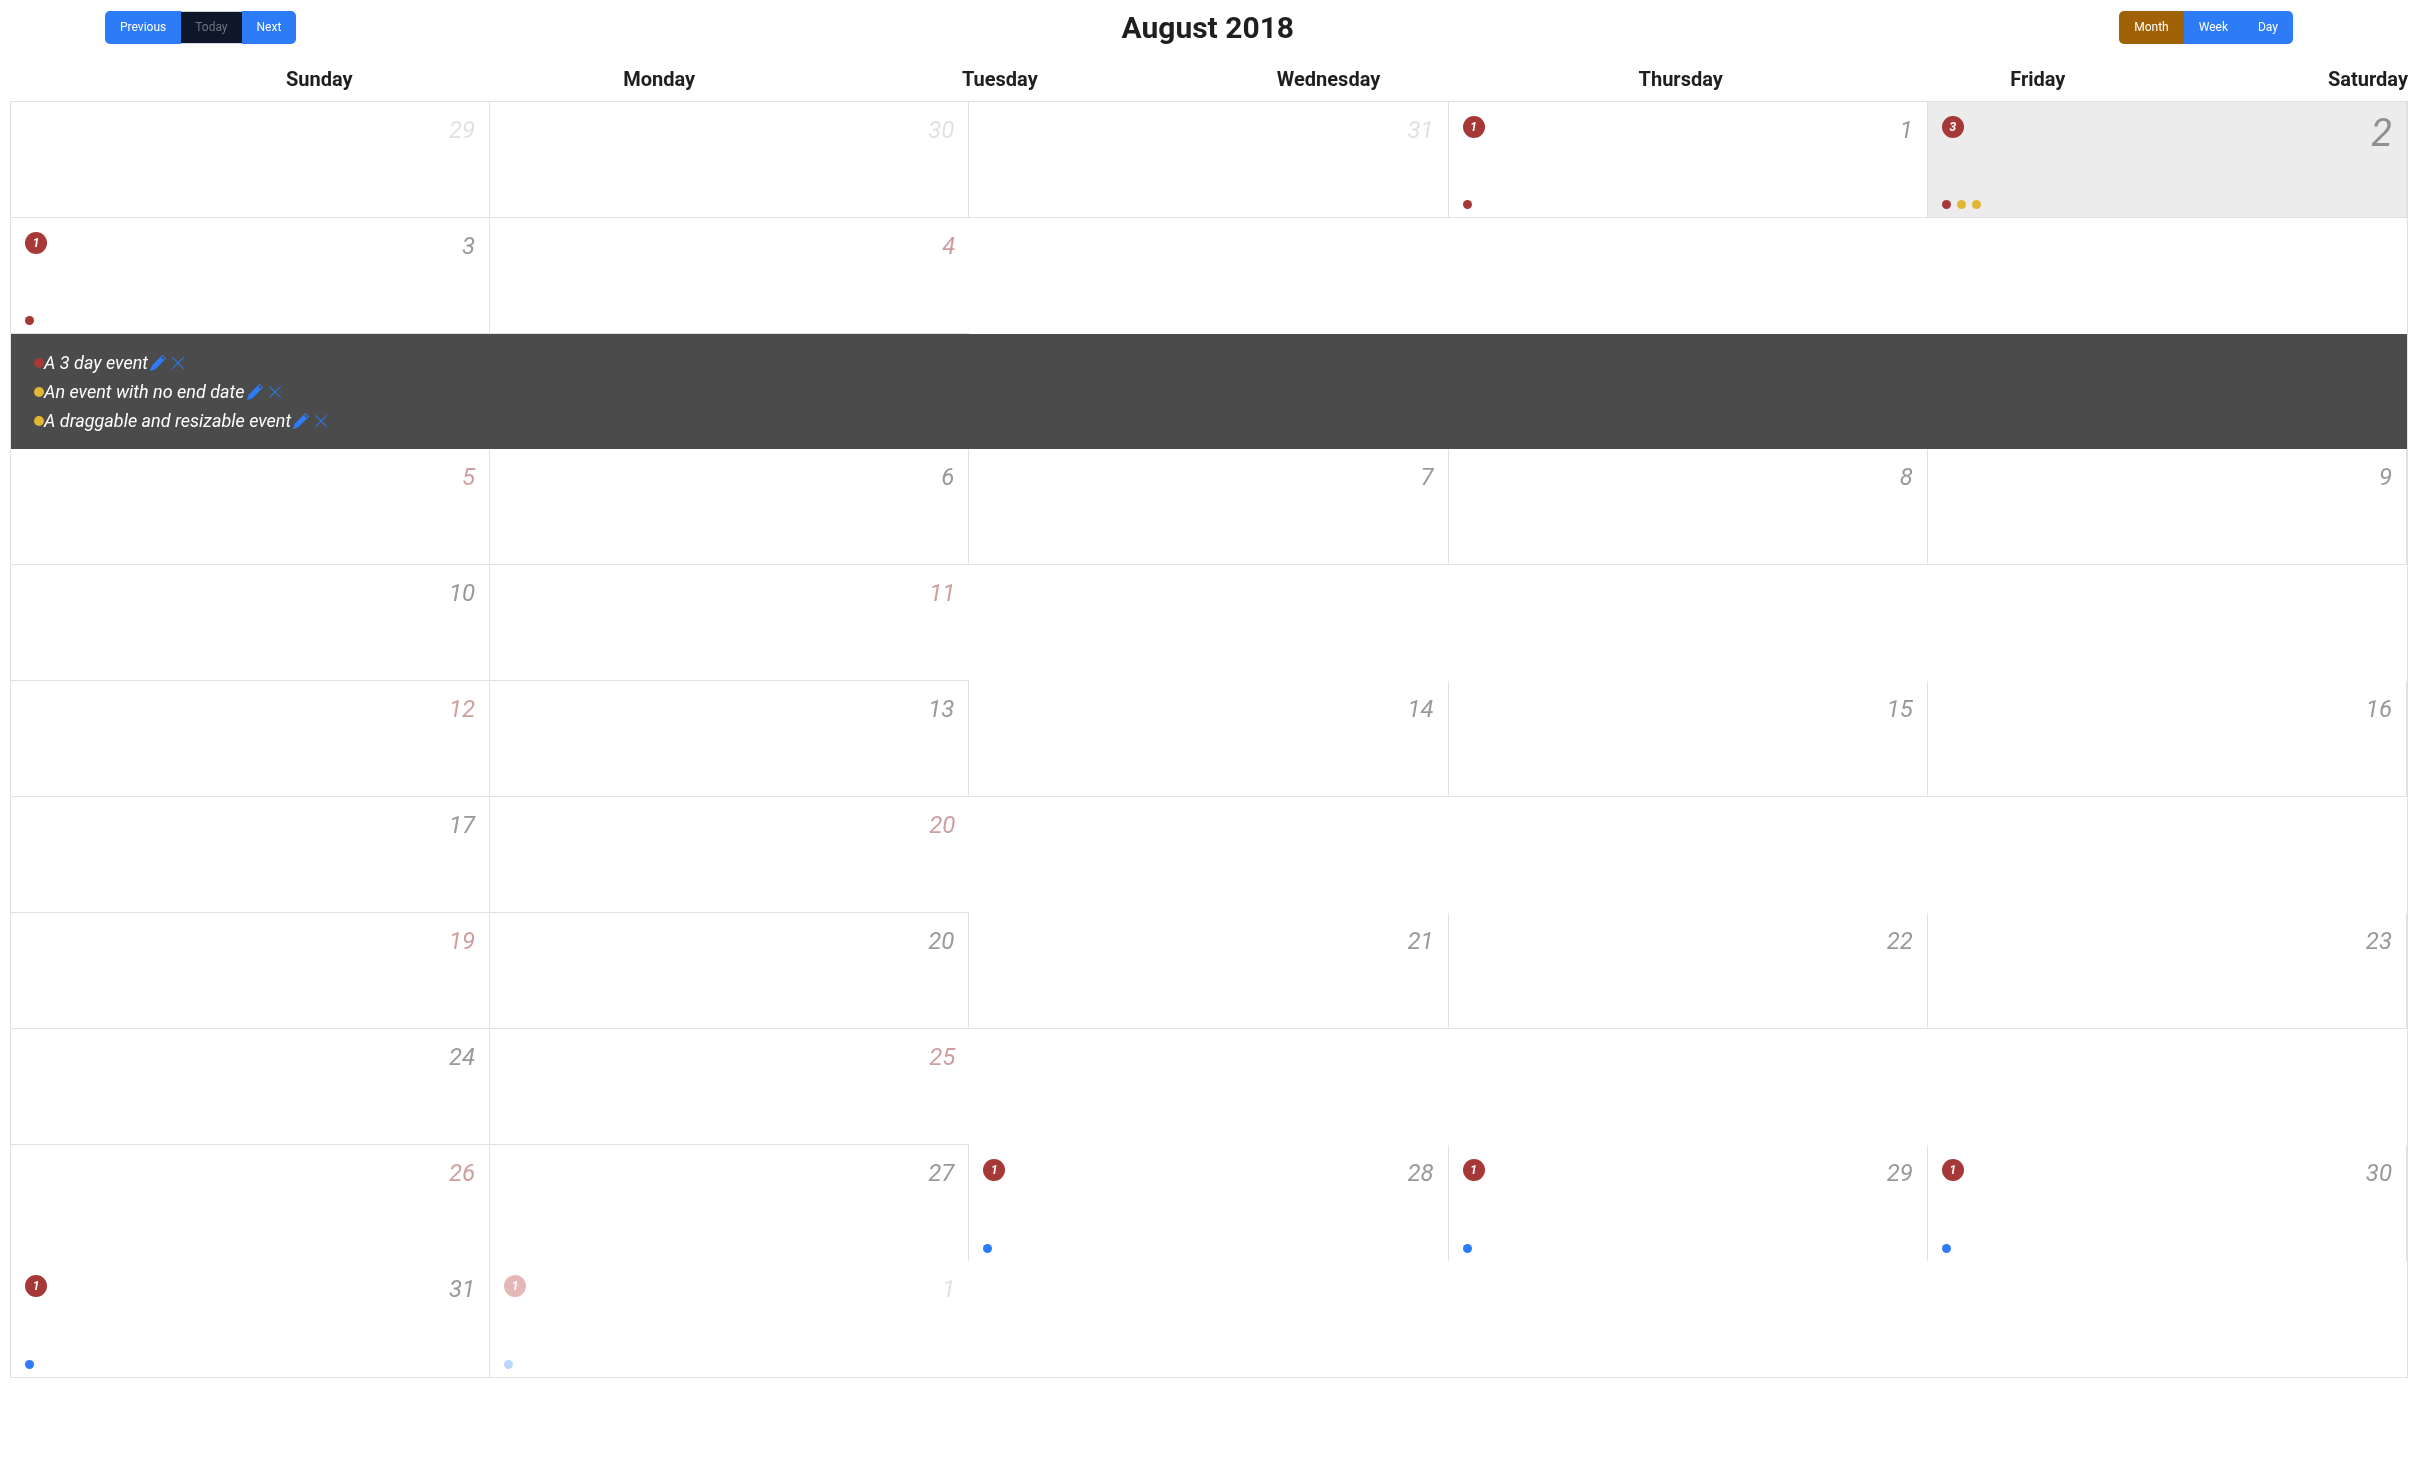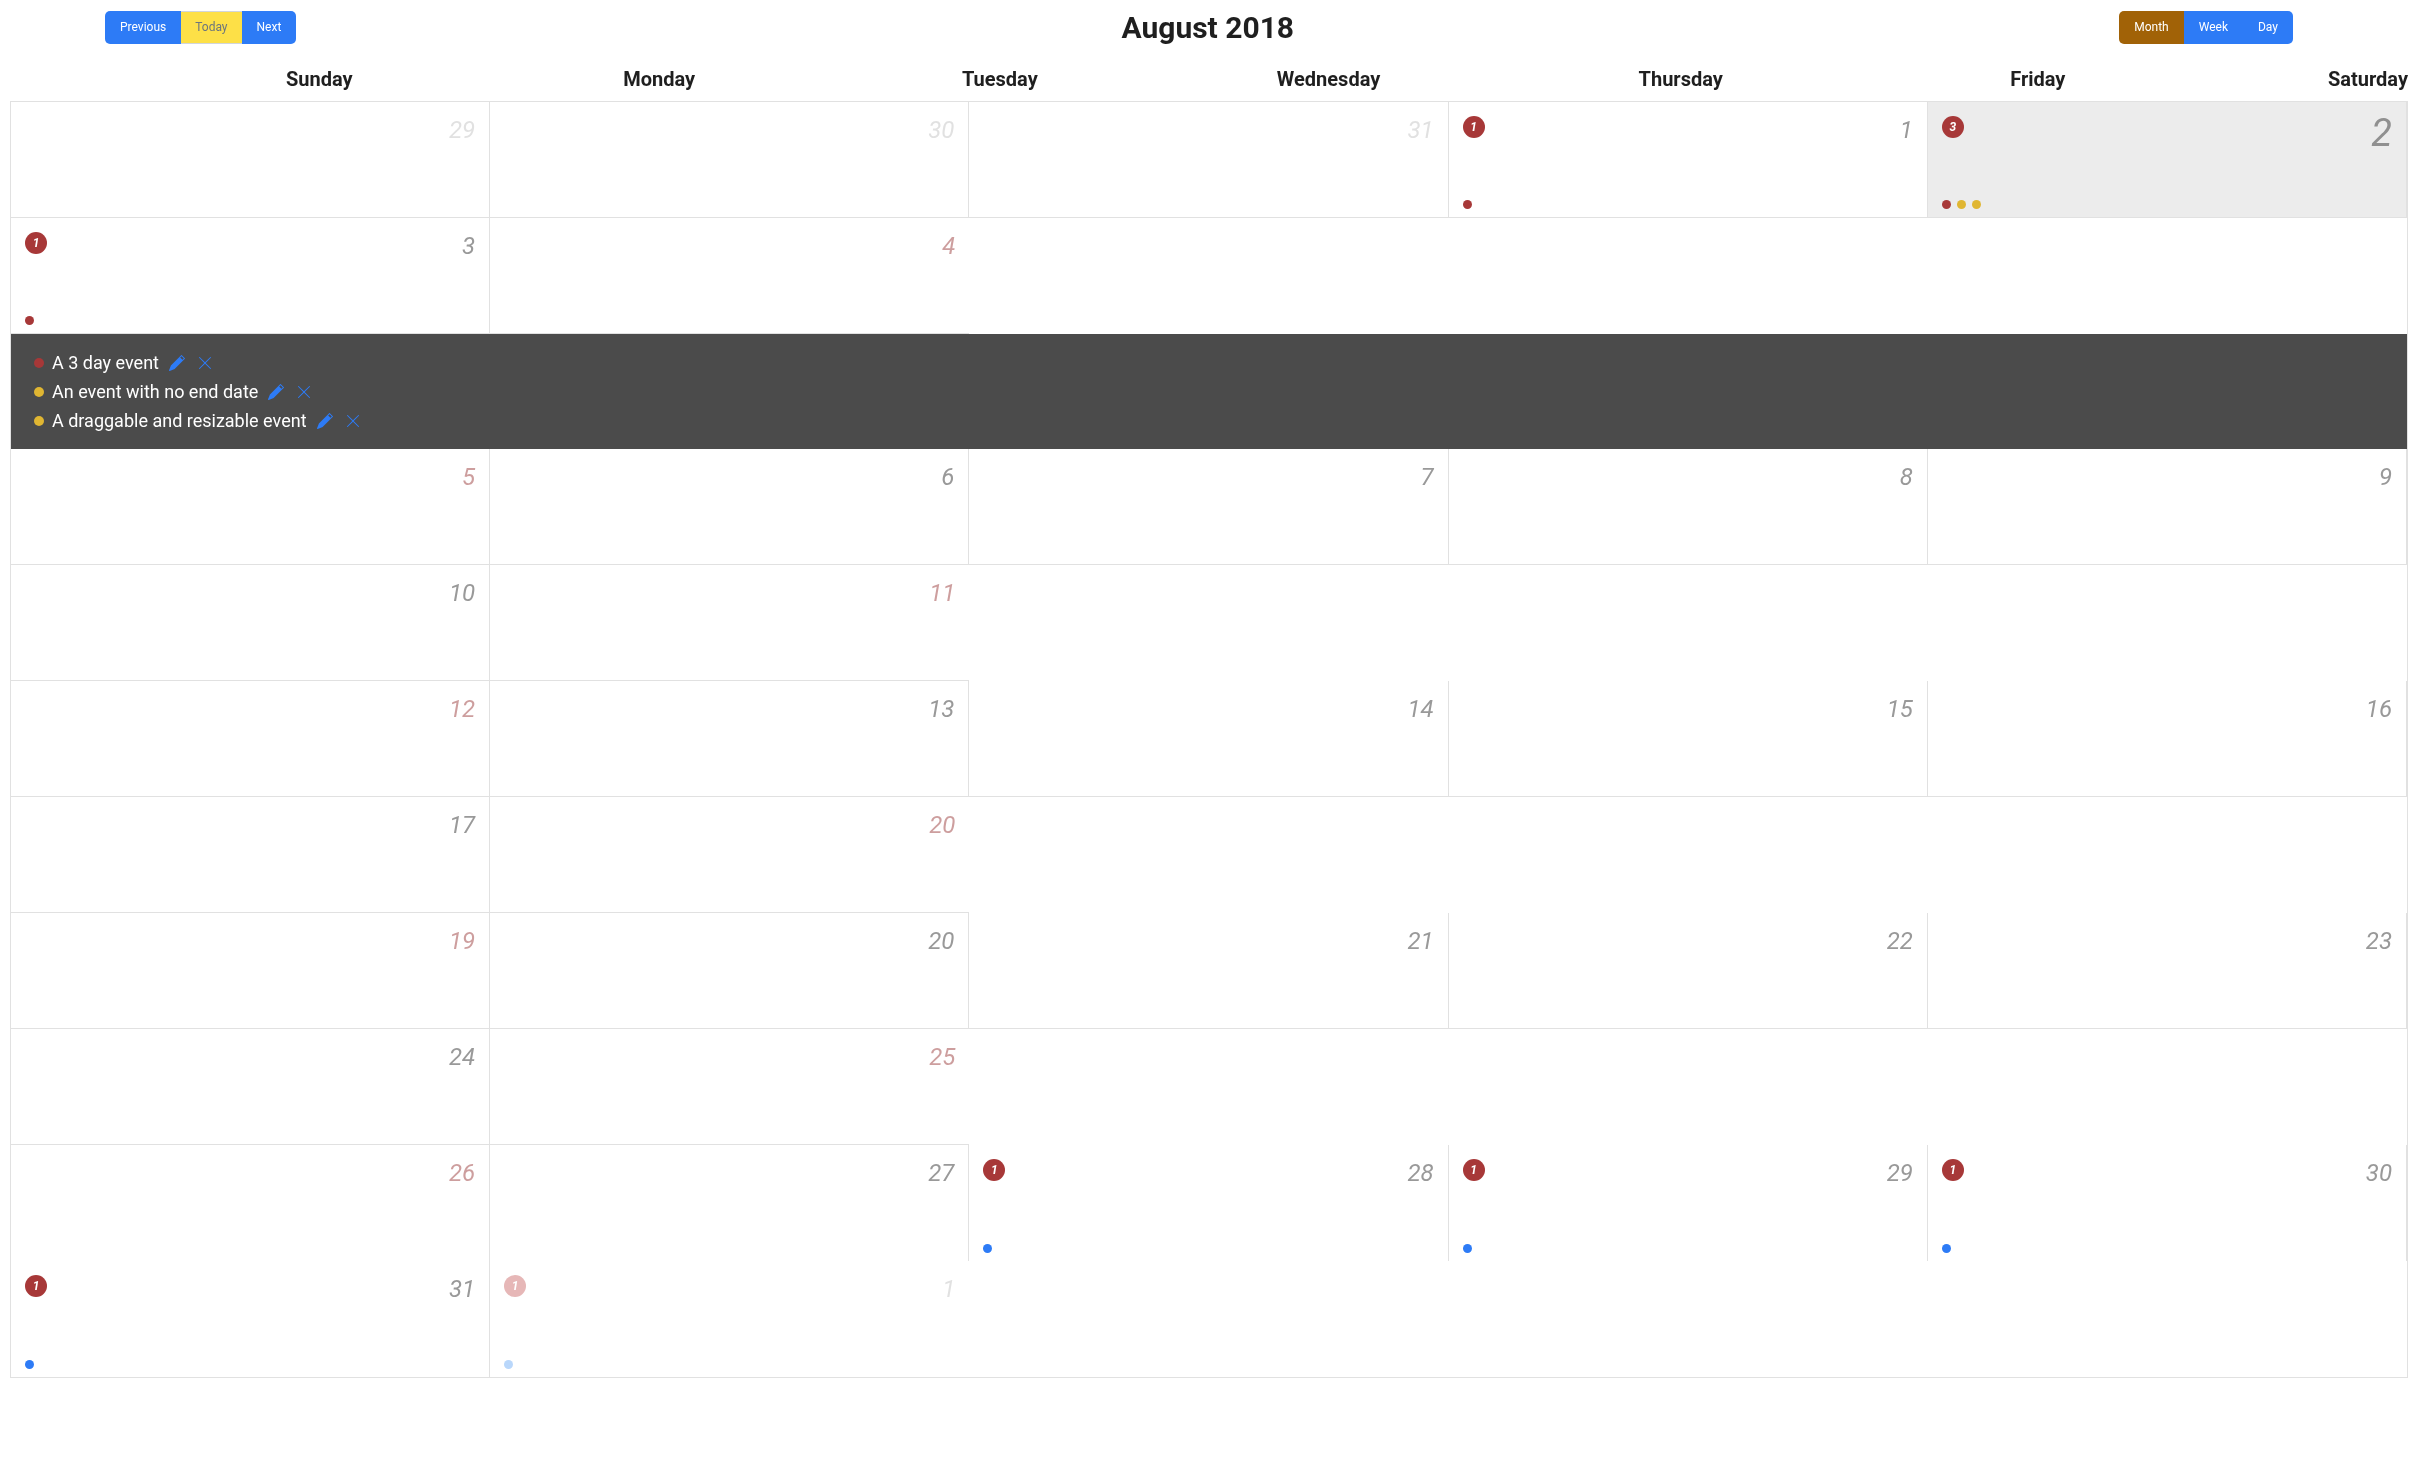--- a/index.html
+++ b/index.html
@@ -26,21 +26,21 @@
     line-height: 1.4;
     cursor: pointer;
     background: #2d7bf6;
     color: #fff;
     user-select: none;
   }
   .btn-group .btn:first-child { border-top-left-radius: 5px; border-bottom-left-radius: 5px; }
   .btn-group .btn:last-child  { border-top-right-radius: 5px; border-bottom-right-radius: 5px; }
   .btn-primary-dark { background: #a16207; }
   .btn-secondary {
-    background: #fde047;
+    background: #0f172a;
     color: #6c757d;
     border: 1px solid #d1d5db;
     border-left: none;
     border-right: none;
   }
   .title {
     font-size: 30px;
     font-weight: 700;
     color: #1f1f1f;
   }
@@ -127,22 +127,22 @@
     background: #4b4b4b;
     color: #fff;
     padding: 14px 20px 14px 22px;
     font-size: 18px;
     border-left: 1px solid #4b4b4b;
     border-right: 1px solid #4b4b4b;
   }
   .event-line {
     display: flex;
     align-items: center;
-    gap: 8px;
     padding: 4px 0;
+    font-style: italic;
   }
   .event-dot {
     width: 10px; height: 10px; border-radius: 50%;
     flex-shrink: 0;
   }
   .ev-red    { background: #a73838; }
   .ev-yellow { background: #e0b632; }
   .action-icon {
     color: #2d7bf6;
     display: inline-flex;

